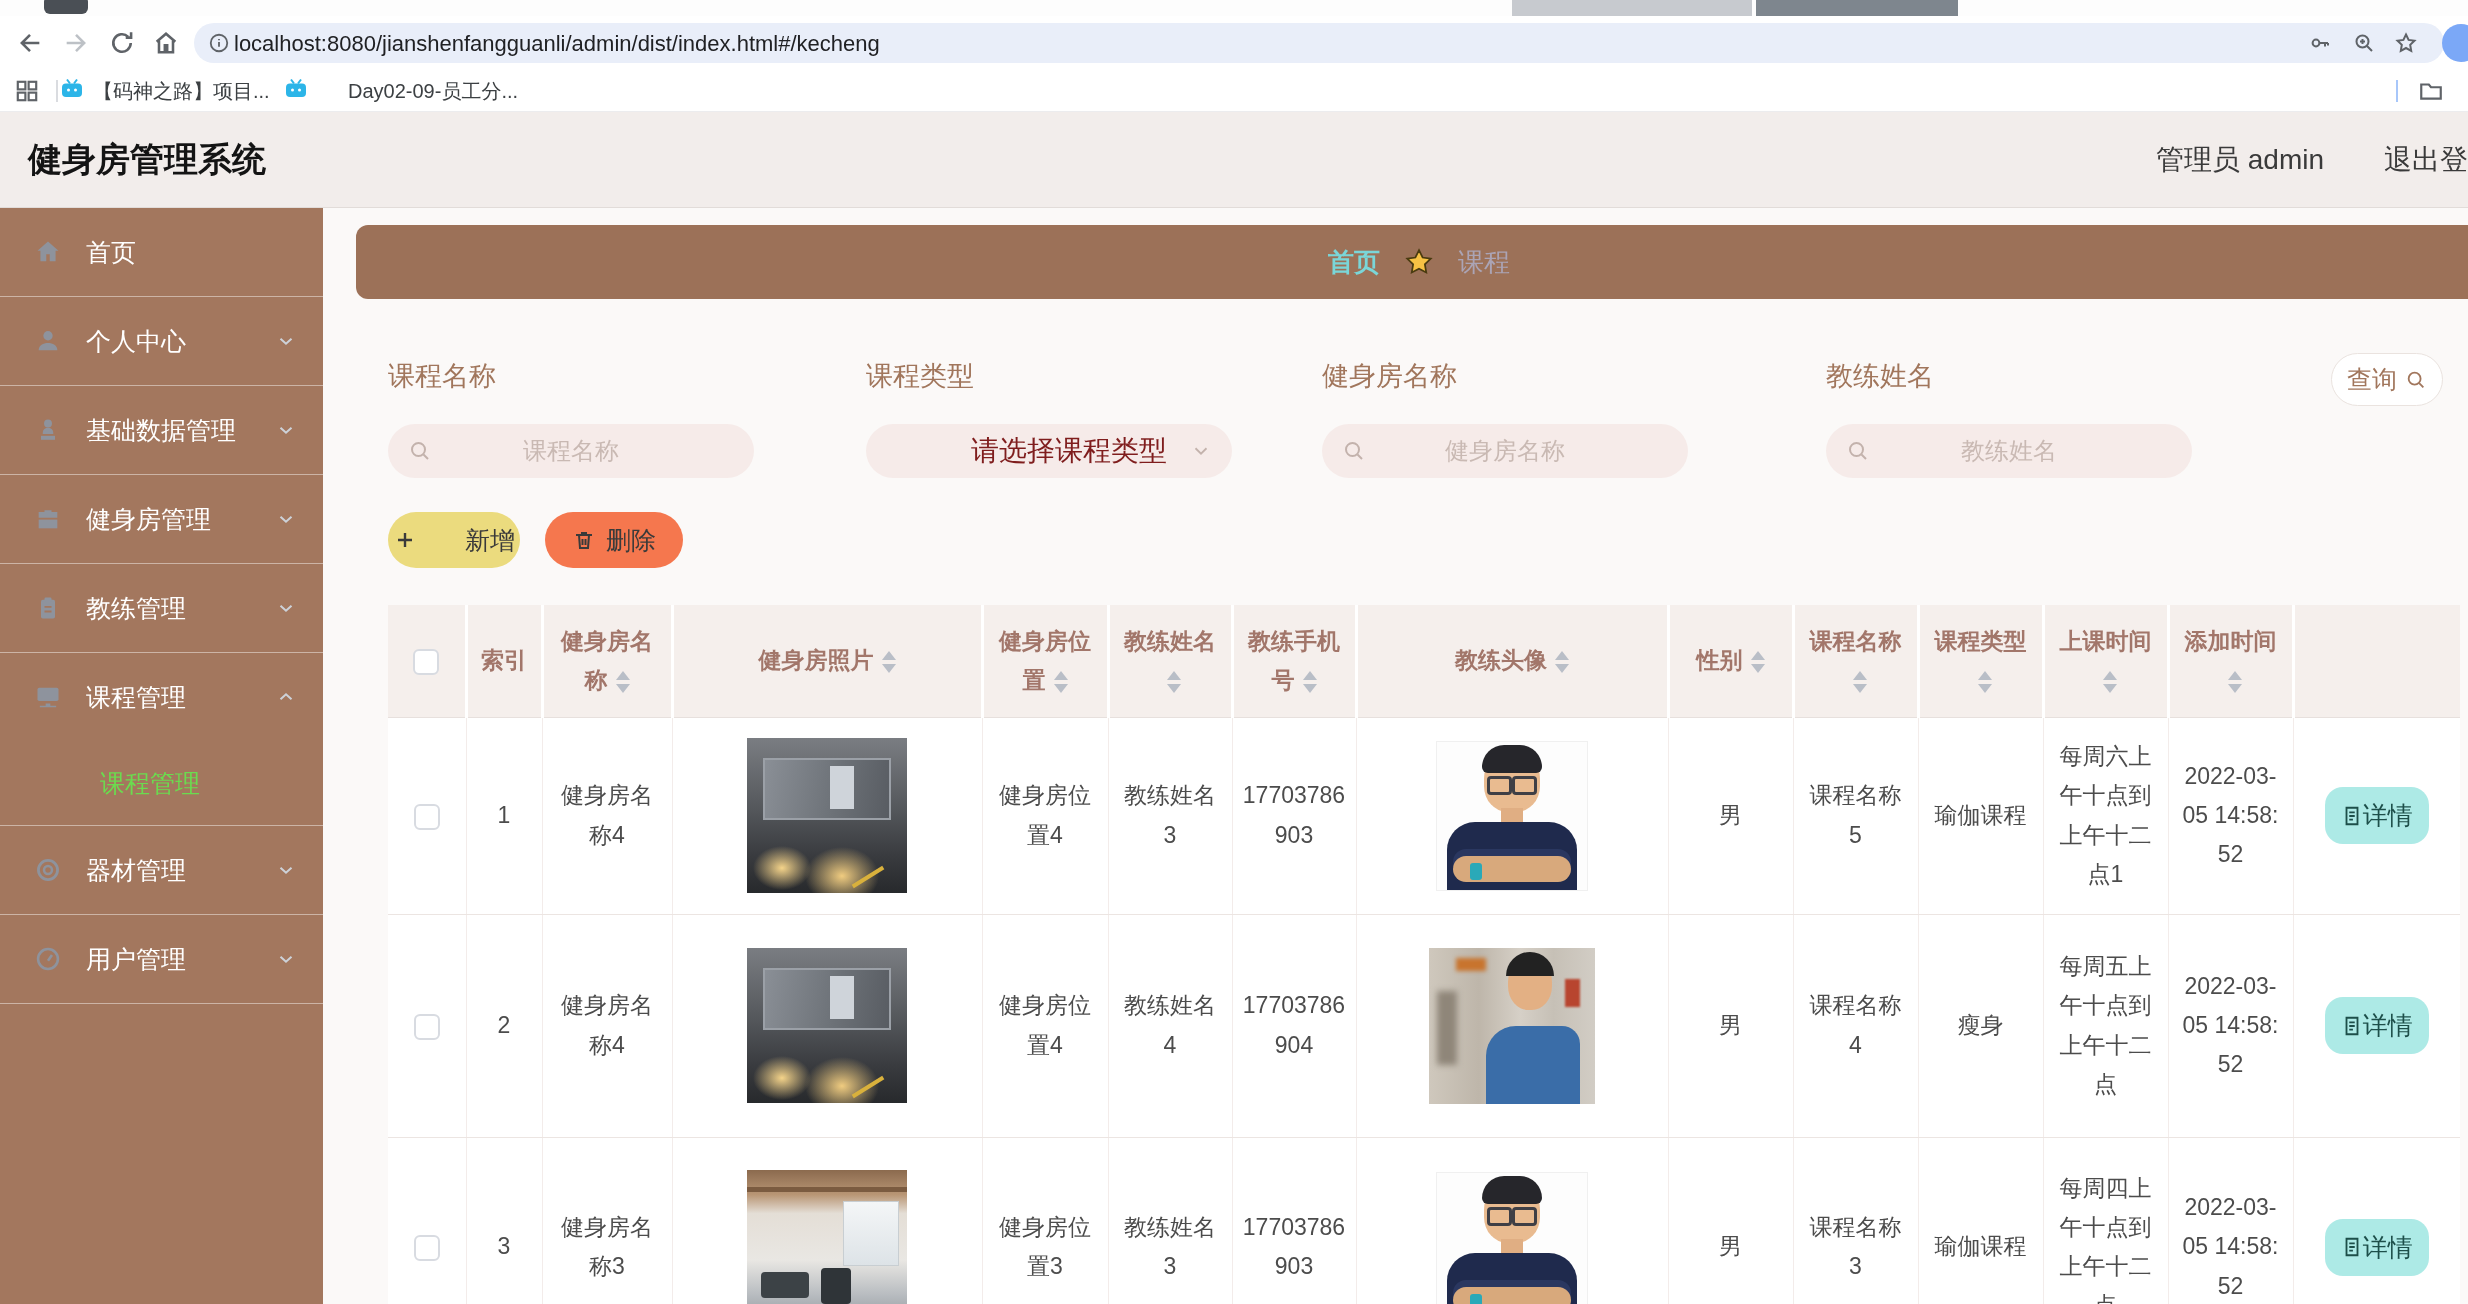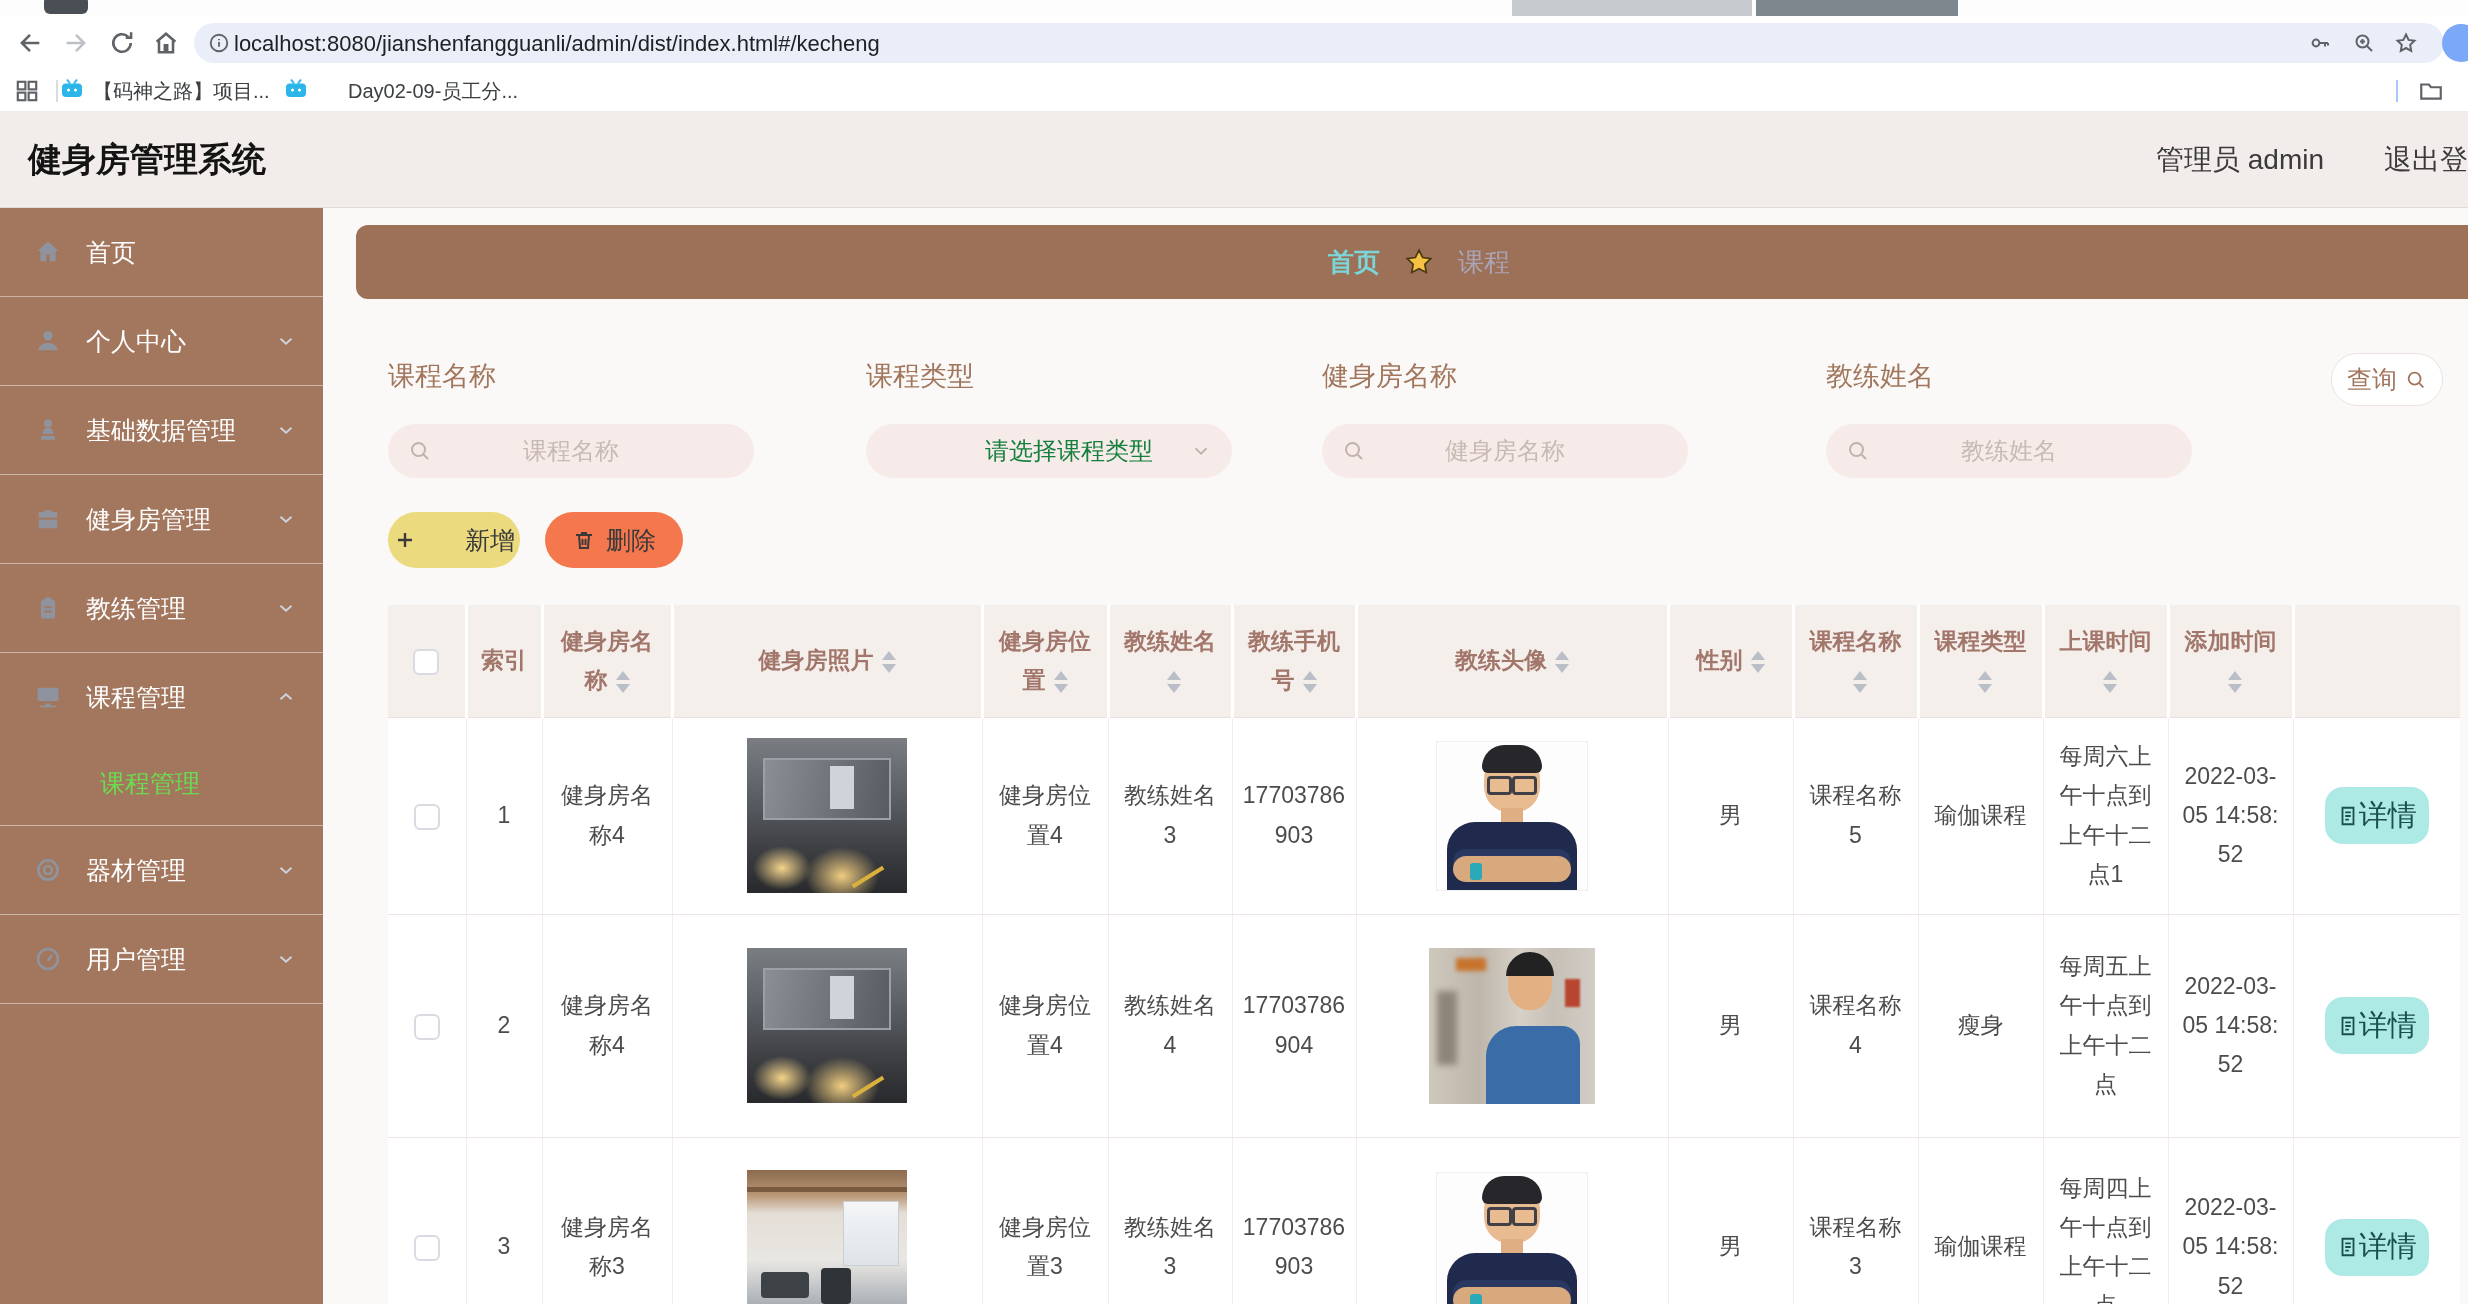--- a/index.html
+++ b/index.html
@@ -62,21 +62,21 @@
   .field { position:absolute; top:150px; width:366px; }
   .f1 { left:65px; } .f2 { left:543px; } .f3 { left:999px; } .f4 { left:1503px; }
   .field-label { font-size:27px; color:#a1765c; }
   .pill-input { position:relative; margin-top:30px; height:54px; border-radius:27px; background:#f6ebe9; }
   .pill-input input { width:100%; height:100%; border:none; outline:none; background:transparent;
     text-align:center; font-size:24px; color:#6b5a54; font-family:inherit; }
   .pill-input input::placeholder { color:#c9b9b3; opacity:1; }
   .pill-input .in-ic { position:absolute; left:20px; top:15px; width:24px; height:24px; pointer-events:none; }
   .pill-select { position:relative; margin-top:30px; height:54px; border-radius:27px; background:#f6ebe9;
     display:flex; align-items:center; justify-content:center; cursor:pointer; }
-  .pill-select .sel-ph { font-size:24px; color:#15803d;margin-left:40px; }
+  .pill-select .sel-ph { font-size:28px; color:#7f1d1d;margin-left:40px; }
   .pill-select .sel-chev { position:absolute; right:20px; top:16px; width:22px; height:22px; }
 
   .search-btn { position:absolute; left:2008px; top:145px; width:112px; height:53px; border-radius:27px;
     background:#fff; border:1px solid #eae3df; display:flex; align-items:center; justify-content:center; gap:8px;
     font-size:25px; color:#a1765c; cursor:pointer; font-family:inherit; }
   .search-btn svg { width:22px; height:22px; }
 
   .add-btn,.del-btn { position:absolute; top:304px; height:56px; border:none; border-radius:28px;
     display:flex; align-items:center; justify-content:center; gap:10px; font-size:25px; color:#3a3a3a;
     cursor:pointer; font-family:inherit; }
@@ -99,21 +99,21 @@
   .grid tbody tr:nth-child(3) td { height:220px; }
 
   .cb { display:inline-block; width:26px; height:26px; background:#fff; border:2px solid #d8dbe1; border-radius:6px;
     vertical-align:middle; cursor:pointer; }
   .sort { display:inline-block; vertical-align:middle; margin-left:8px; line-height:0; }
   .sort i { display:block; width:0; height:0; border-left:7px solid transparent; border-right:7px solid transparent; }
   .sort .up { border-bottom:9px solid #b9bec7; margin-bottom:4px; }
   .sort .down { border-top:9px solid #b9bec7; }
 
   .detail-btn { display:inline-flex; align-items:center; justify-content:center; width:104px; height:57px;
-    background:#adeae6; border:none; border-radius:18px; font-size:29px; color:#1d4f4a; cursor:pointer; font-family:inherit; }
+    background:#adeae6; border:none; border-radius:18px; font-size:25px; color:#1d4f4a; cursor:pointer; font-family:inherit; }
   .detail-btn svg { width:22px; height:22px; }
 
   
   .ph { display:inline-block; position:relative; overflow:hidden; vertical-align:middle; }
   .ph span { position:absolute; display:block; }
   .ph.dark-gym { width:160px; height:155px; background:linear-gradient(180deg,#7a7d82,#55585c 45%,#3a3c40 75%,#27292c); }
   .dark-gym .mirror { left:10%; top:13%; width:80%; height:40%; background:linear-gradient(100deg,#8a8f96,#6b7076 60%,#585c62); border:2px solid #9ba0a7; }
   .dark-gym .win { left:52%; top:18%; width:15%; height:28%; background:#cfd4da; }
   .dark-gym .glow1 { left:4%; bottom:2%; width:58px; height:44px; background:radial-gradient(closest-side,#f5d48a,rgba(245,212,138,0)); }
   .dark-gym .glow2 { left:36%; bottom:-8%; width:74px; height:58px; background:radial-gradient(closest-side,#f0cc80,rgba(240,204,128,0)); }

